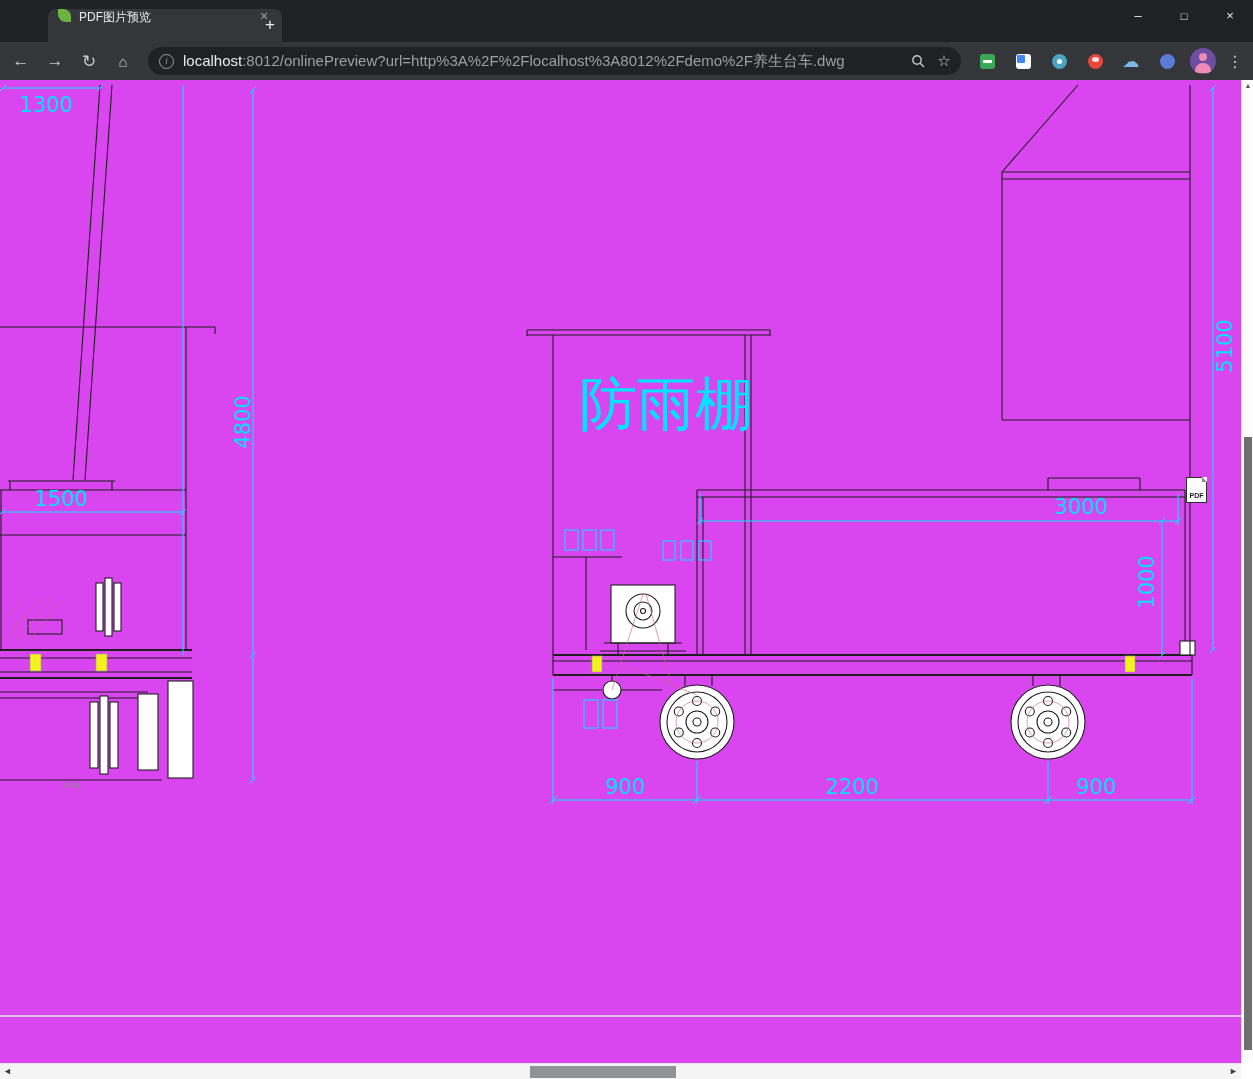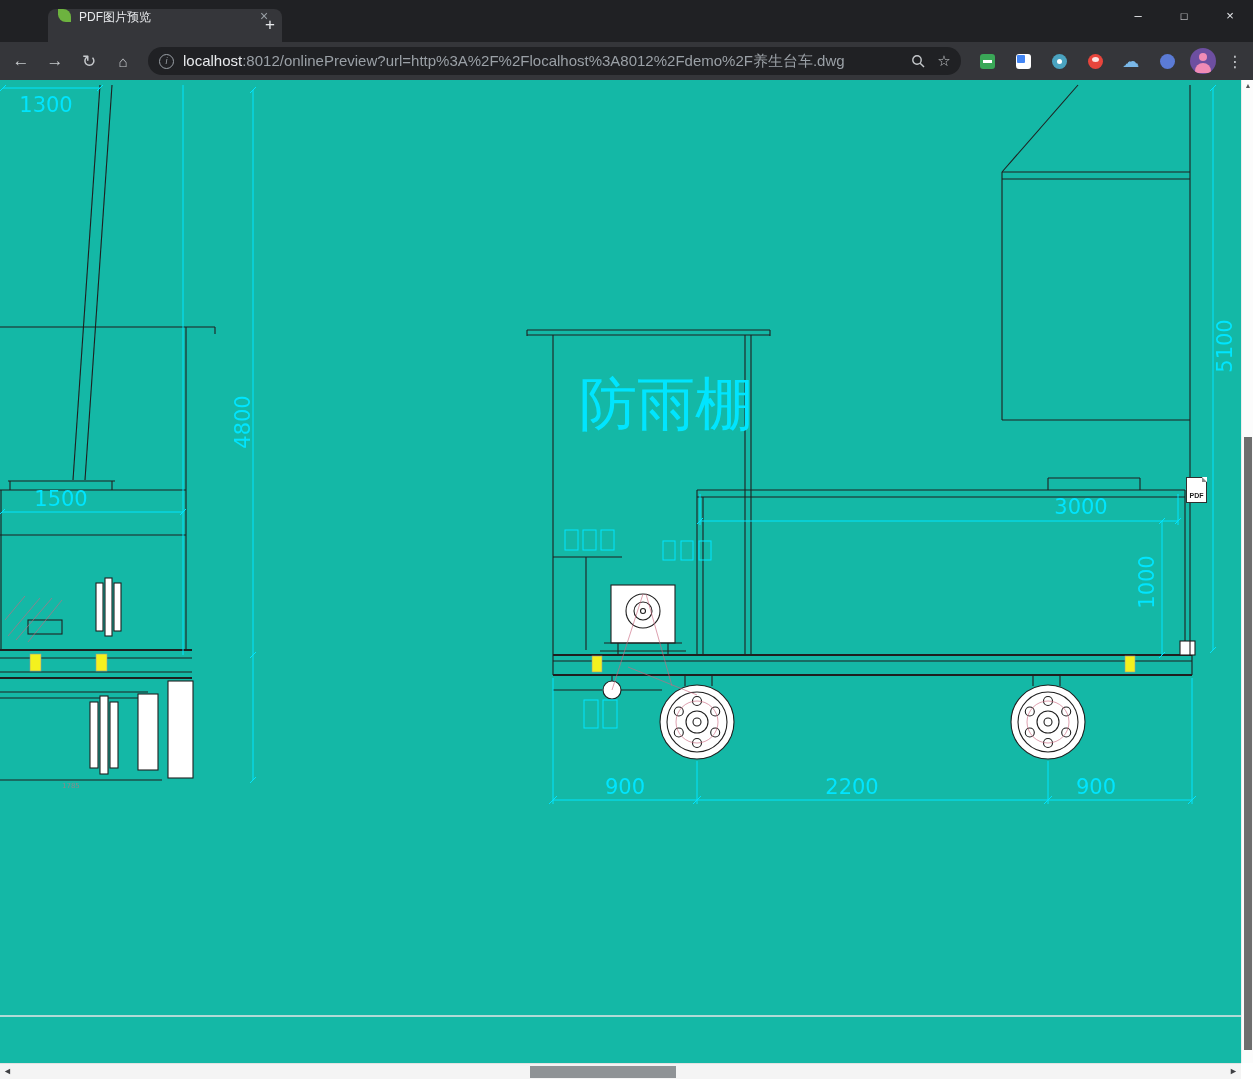--- a/index.html
+++ b/index.html
@@ -65,21 +65,21 @@
   .cloudbtn { color:var(--ext5-cloud); font-size:17px; }
   .avatar { width:26px; height:26px; border-radius:50%; background:var(--avatar-bg);
             position:relative; overflow:hidden; display:block; }
   .avatar::before { content:""; position:absolute; left:9px; top:5px; width:8px;
                     height:8px; border-radius:50%; background:var(--avatar-fg); }
   .avatar::after { content:""; position:absolute; left:5px; top:15px; width:16px;
                    height:10px; border-radius:8px 8px 0 0; background:var(--avatar-fg); }
 
   
   .content { position:absolute; top:80px; left:0; width:1253px; height:999px;
-             background:#14b8a6; overflow:hidden; }
+             background:#d946ef; overflow:hidden; }
   svg.cad { position:absolute; left:0; top:0; }
   svg.cad text { font-family:"DejaVu Sans","Liberation Sans",sans-serif; }
   .ln path, .ln rect, .ln circle { stroke:var(--line-dark); fill:none; stroke-width:1.1; }
   .ln .wh { fill:#fff; }
   .ln .ln2 { stroke-width:1.9; }
   .cy path, .cy rect { stroke:var(--dim-cyan); fill:none; stroke-width:1; }
   .rd path, .rd circle { stroke:var(--center-red); fill:none; stroke-width:.7; opacity:.9; }
   .yl { fill:var(--mark-yellow); stroke:#9a9a9a; stroke-width:.6; }
   text.cyt { fill:var(--dim-cyan); font-size:21px; }
   text.big { fill:var(--dim-cyan); font-size:58px; text-anchor:middle; }

